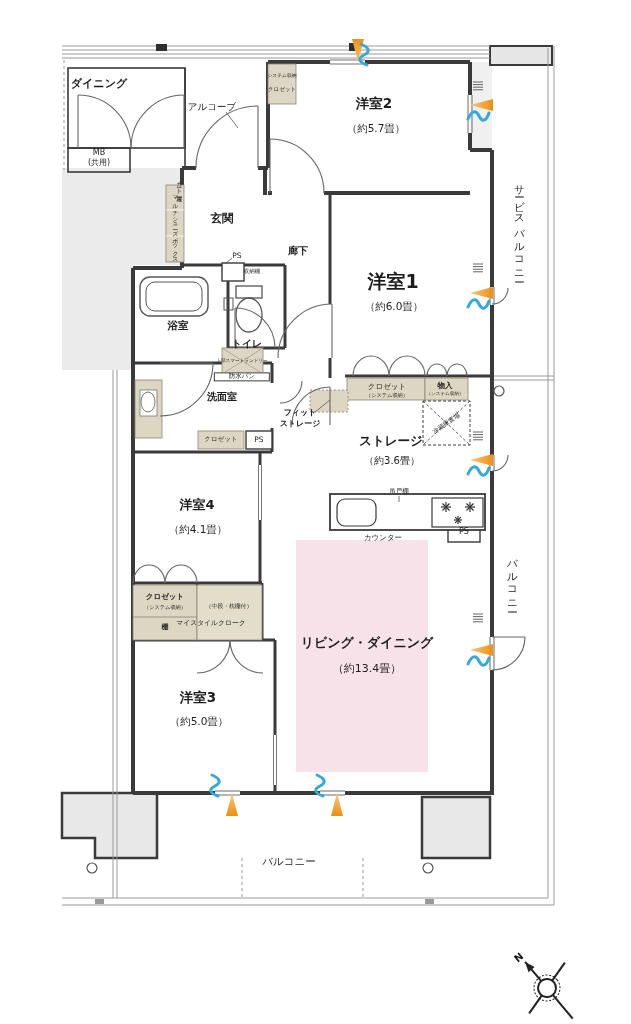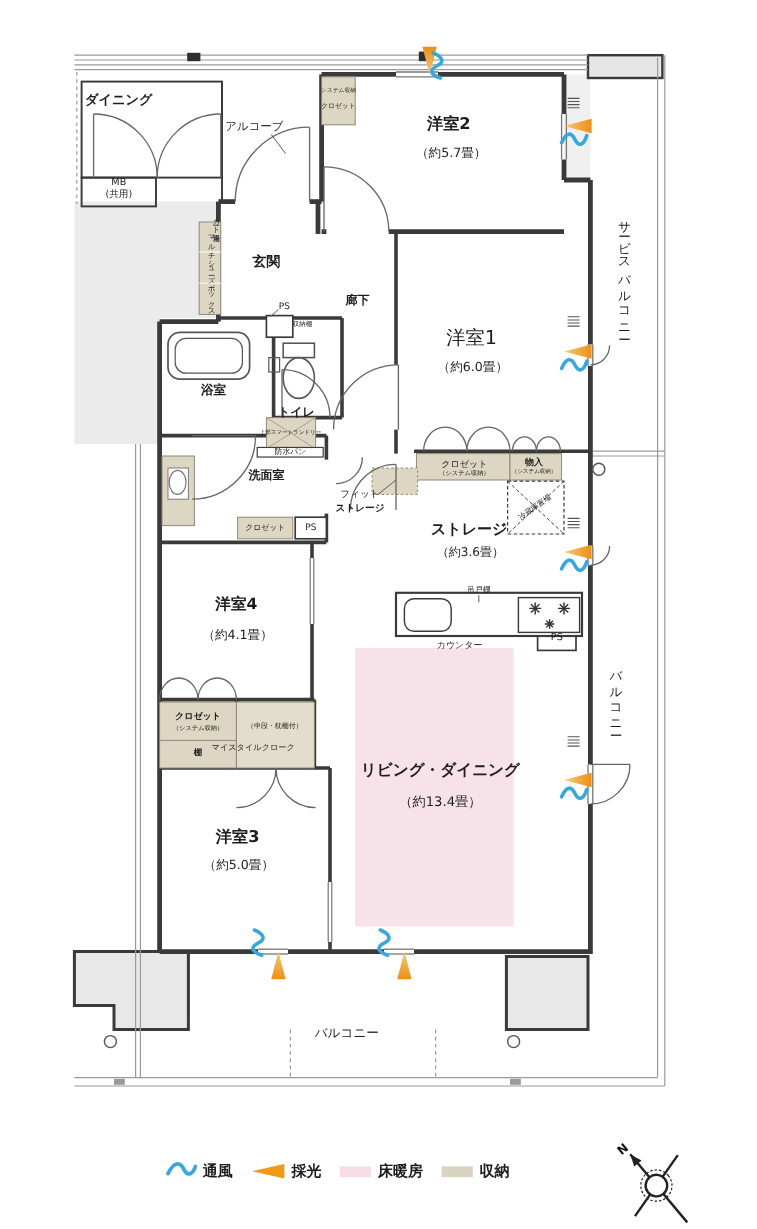--- a/index.html
+++ b/index.html
@@ -306,35 +306,35 @@
 <div class="lbl v" style="left:175px;top:226px;font-size:6px;letter-spacing:0">マルチシューズボックス</div>
 <div class="lbl" style="left:298px;top:251px;font-size:10px;font-weight:bold">廊下</div>
 
 <div class="lbl" style="left:374px;top:104px;font-size:13.5px;font-weight:bold">洋室2</div>
 <div class="lbl" style="left:376px;top:129px;font-size:10.5px">（約5.7畳）</div>
 <div class="lbl" style="left:282px;top:76px;font-size:4.8px">システム収納</div>
 <div class="lbl" style="left:282px;top:89px;font-size:5.6px">クロゼット</div>
 
 <div class="lbl v" style="left:519px;top:228px;font-size:10.5px">サービスバルコニー</div>
 
-<div class="lbl" style="left:393px;top:282px;font-size:16px;font-weight:normal">洋室1</div>
+<div class="lbl" style="left:393px;top:282px;font-size:19px;font-weight:bold">洋室1</div>
 <div class="lbl" style="left:394px;top:307px;font-size:10.5px">（約6.0畳）</div>
 
 <div class="lbl" style="left:178px;top:326px;font-size:10.5px;font-weight:bold">浴室</div>
 <div class="lbl" style="left:247px;top:344px;font-size:10px;font-weight:bold">トイレ</div>
 <div class="lbl" style="left:252px;top:271px;font-size:5.5px">収納棚</div>
 <div class="lbl" style="left:237px;top:256px;font-size:7.5px">PS</div>
 
 <div class="lbl" style="left:222px;top:397px;font-size:10px;font-weight:bold">洗面室</div>
 <div class="lbl" style="left:221px;top:440px;font-size:6.5px">クロゼット</div>
 <div class="lbl" style="left:259px;top:440px;font-size:7.5px">PS</div>
 <div class="lbl" style="left:242px;top:361px;font-size:4.6px">上部スマートランドリー</div>
 <div class="lbl boxed" style="left:242px;top:377px;font-size:6.5px">防水パン</div>
 
-<div class="lbl" style="left:300px;top:413px;font-size:8px;font-weight:normal">フィット</div>
+<div class="lbl" style="left:300px;top:413px;font-size:8px;font-weight:bold">フィット</div>
 <div class="lbl" style="left:300px;top:424px;font-size:8px;font-weight:bold">ストレージ</div>
 
 <div class="lbl" style="left:387px;top:387px;font-size:7.5px">クロゼット</div>
 <div class="lbl" style="left:387px;top:396px;font-size:5.2px">（システム収納）</div>
 <div class="lbl" style="left:445px;top:386px;font-size:7.5px;font-weight:bold">物入</div>
 <div class="lbl" style="left:445px;top:394px;font-size:4.6px">（システム収納）</div>
 
 <div class="lbl" style="left:391px;top:441px;font-size:12.5px;font-weight:bold">ストレージ</div>
 <div class="lbl" style="left:392px;top:461px;font-size:10px">（約3.6畳）</div>
 <div class="lbl" style="left:446px;top:423px;font-size:6.3px;transform:translate(-50%,-50%) rotate(-35deg)">冷蔵庫置場</div>
@@ -353,40 +353,14 @@
 
 <div class="lbl" style="left:198px;top:698px;font-size:13.5px;font-weight:bold">洋室3</div>
 <div class="lbl" style="left:199px;top:722px;font-size:10.5px">（約5.0畳）</div>
 
 <div class="lbl" style="left:367px;top:643px;font-size:13px;font-weight:bold">リビング・ダイニング</div>
 <div class="lbl" style="left:367px;top:669px;font-size:11px">（約13.4畳）</div>
 
 <div class="lbl v" style="left:512px;top:580px;font-size:10.5px">バルコニー</div>
 <div class="lbl" style="left:289px;top:862px;font-size:10.5px">バルコニー</div>
 
-<div class="legend">
-  <div class="item">
-    <svg width="26" height="16">
-      <path d="M2,10 C7,0 12,0 15,6 C18,12 22,12 25,4" stroke="#35a8dd" stroke-width="3.2" fill="none" stroke-linecap="round"></path>
-    </svg>
-    <span class="txt">通風</span>
-  </div>
-  <div class="item">
-    <svg width="30" height="14">
-      <polygon points="2,7 29,1 29,13" fill="#ee9a16"></polygon>
-    </svg>
-    <span class="txt">採光</span>
-  </div>
-  <div class="item">
-    <svg width="28" height="12">
-      <rect x="1" y="2" width="26" height="9" fill="#f7dde6"></rect>
-    </svg>
-    <span class="txt">床暖房</span>
-  </div>
-  <div class="item">
-    <svg width="28" height="12">
-      <rect x="1" y="2" width="26" height="9" fill="#d9d3c0"></rect>
-    </svg>
-    <span class="txt">収納</span>
-  </div>
+
 </div>
 
-</div>
-
 </body></html>

